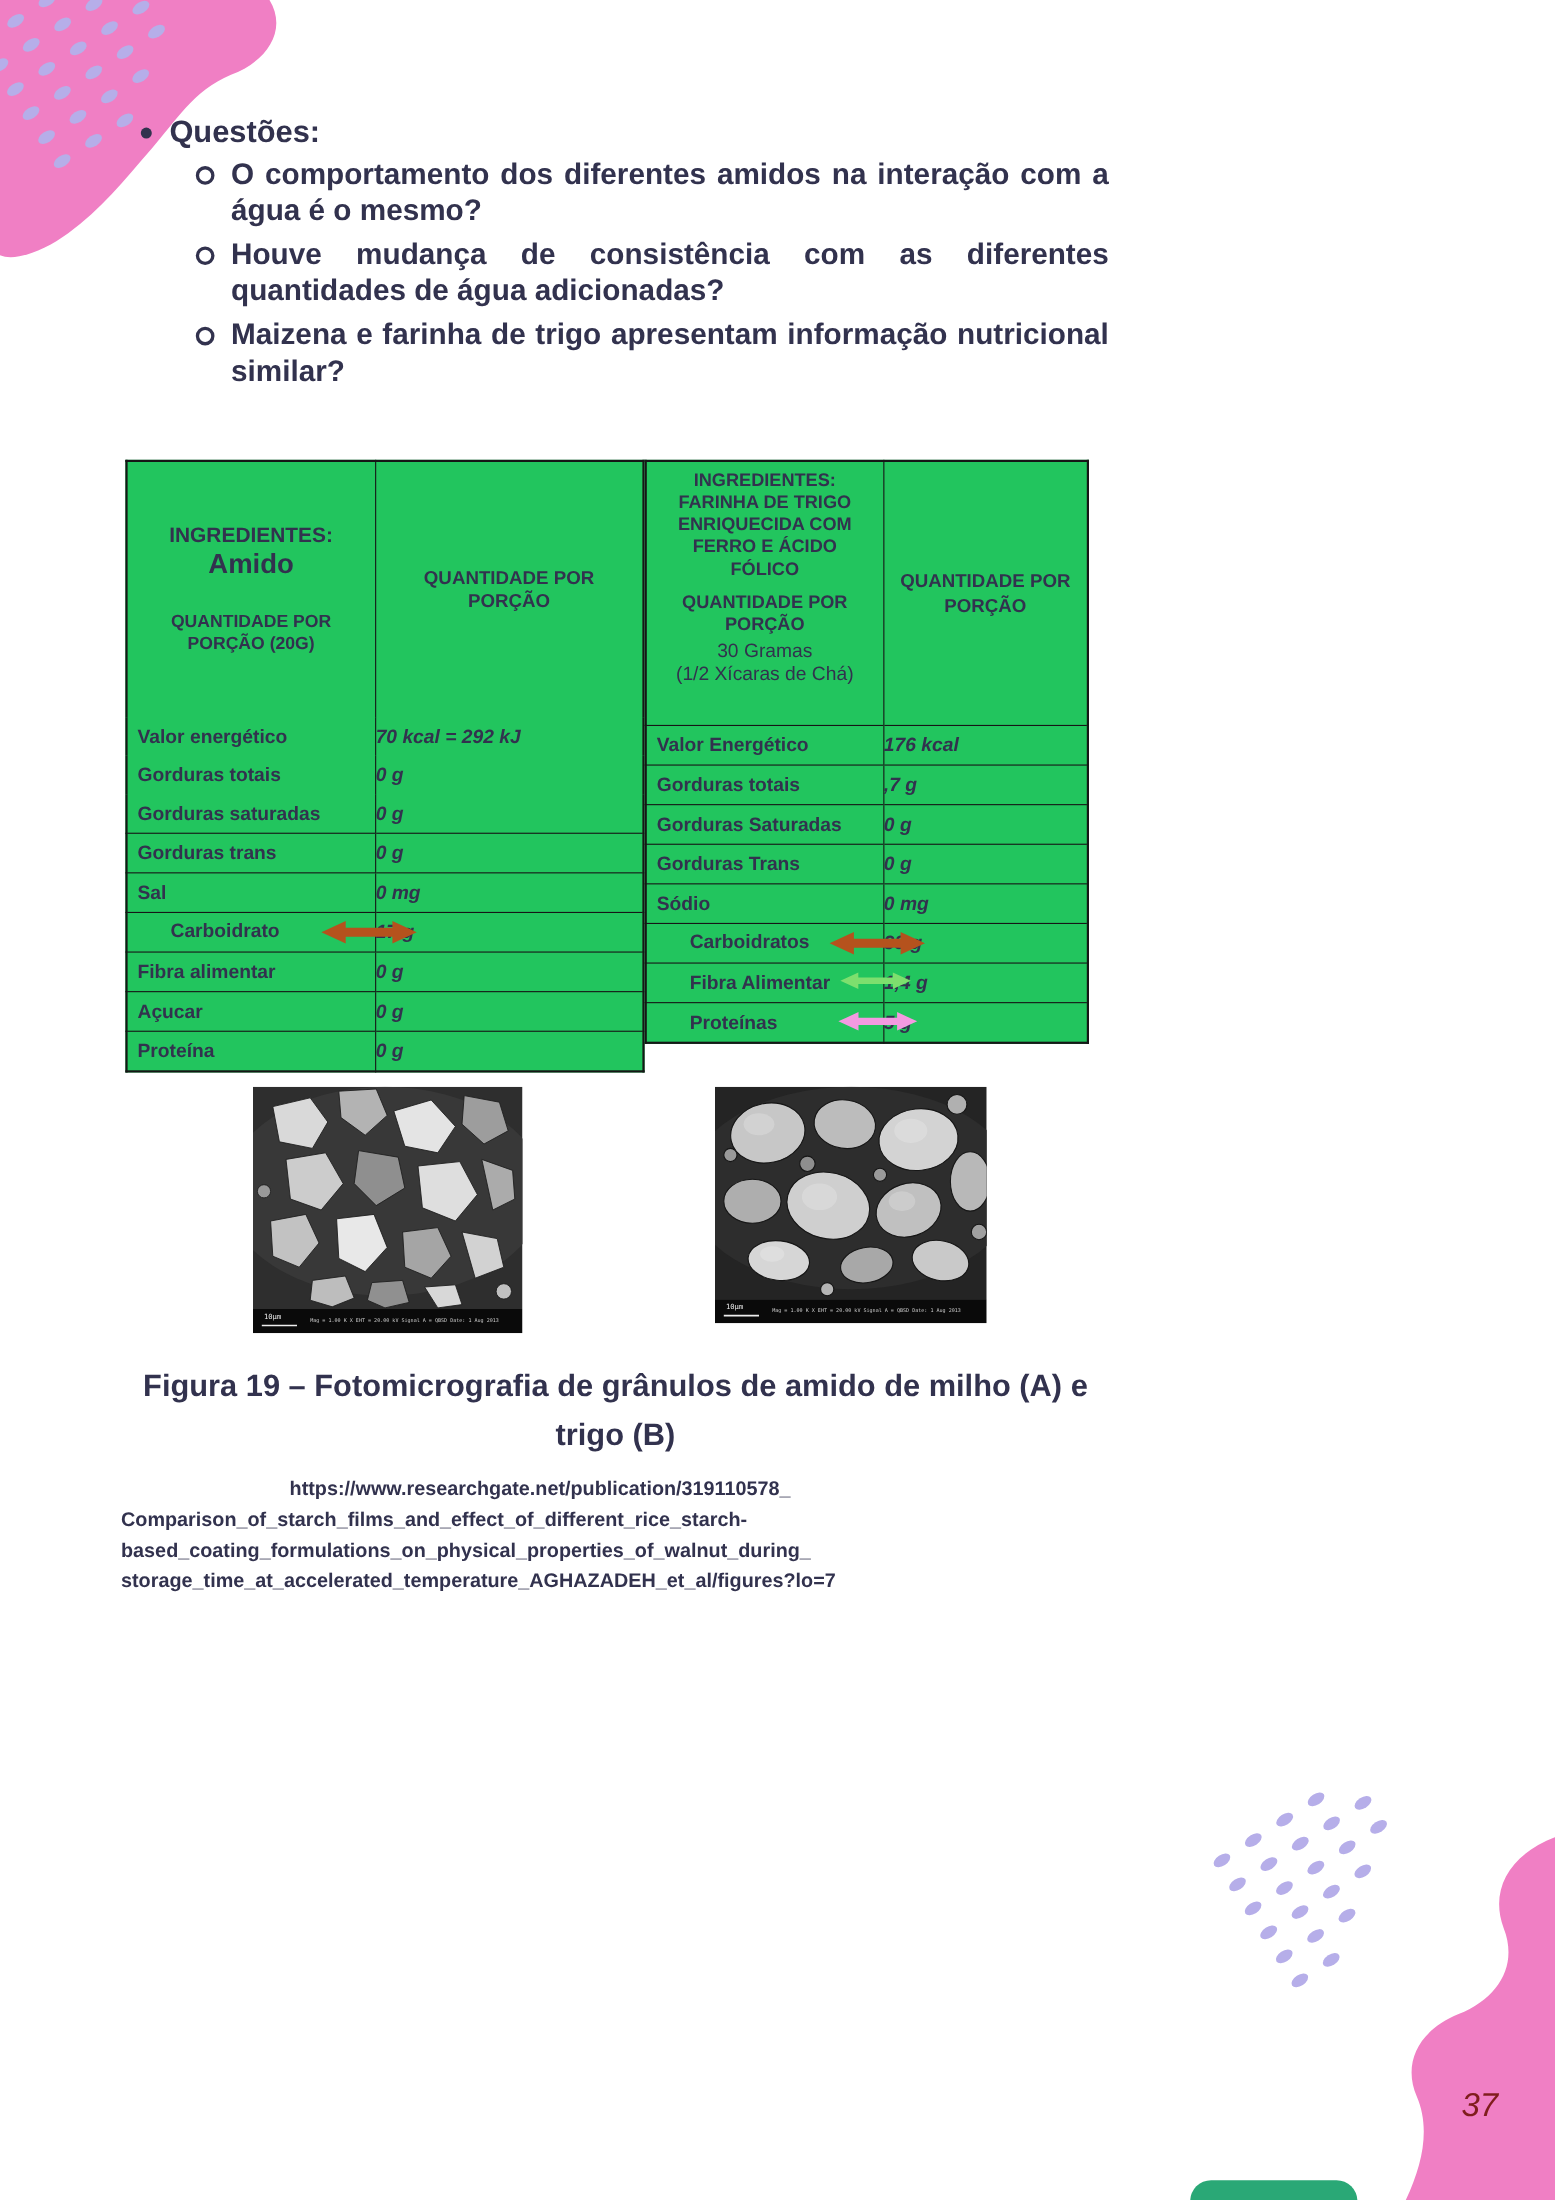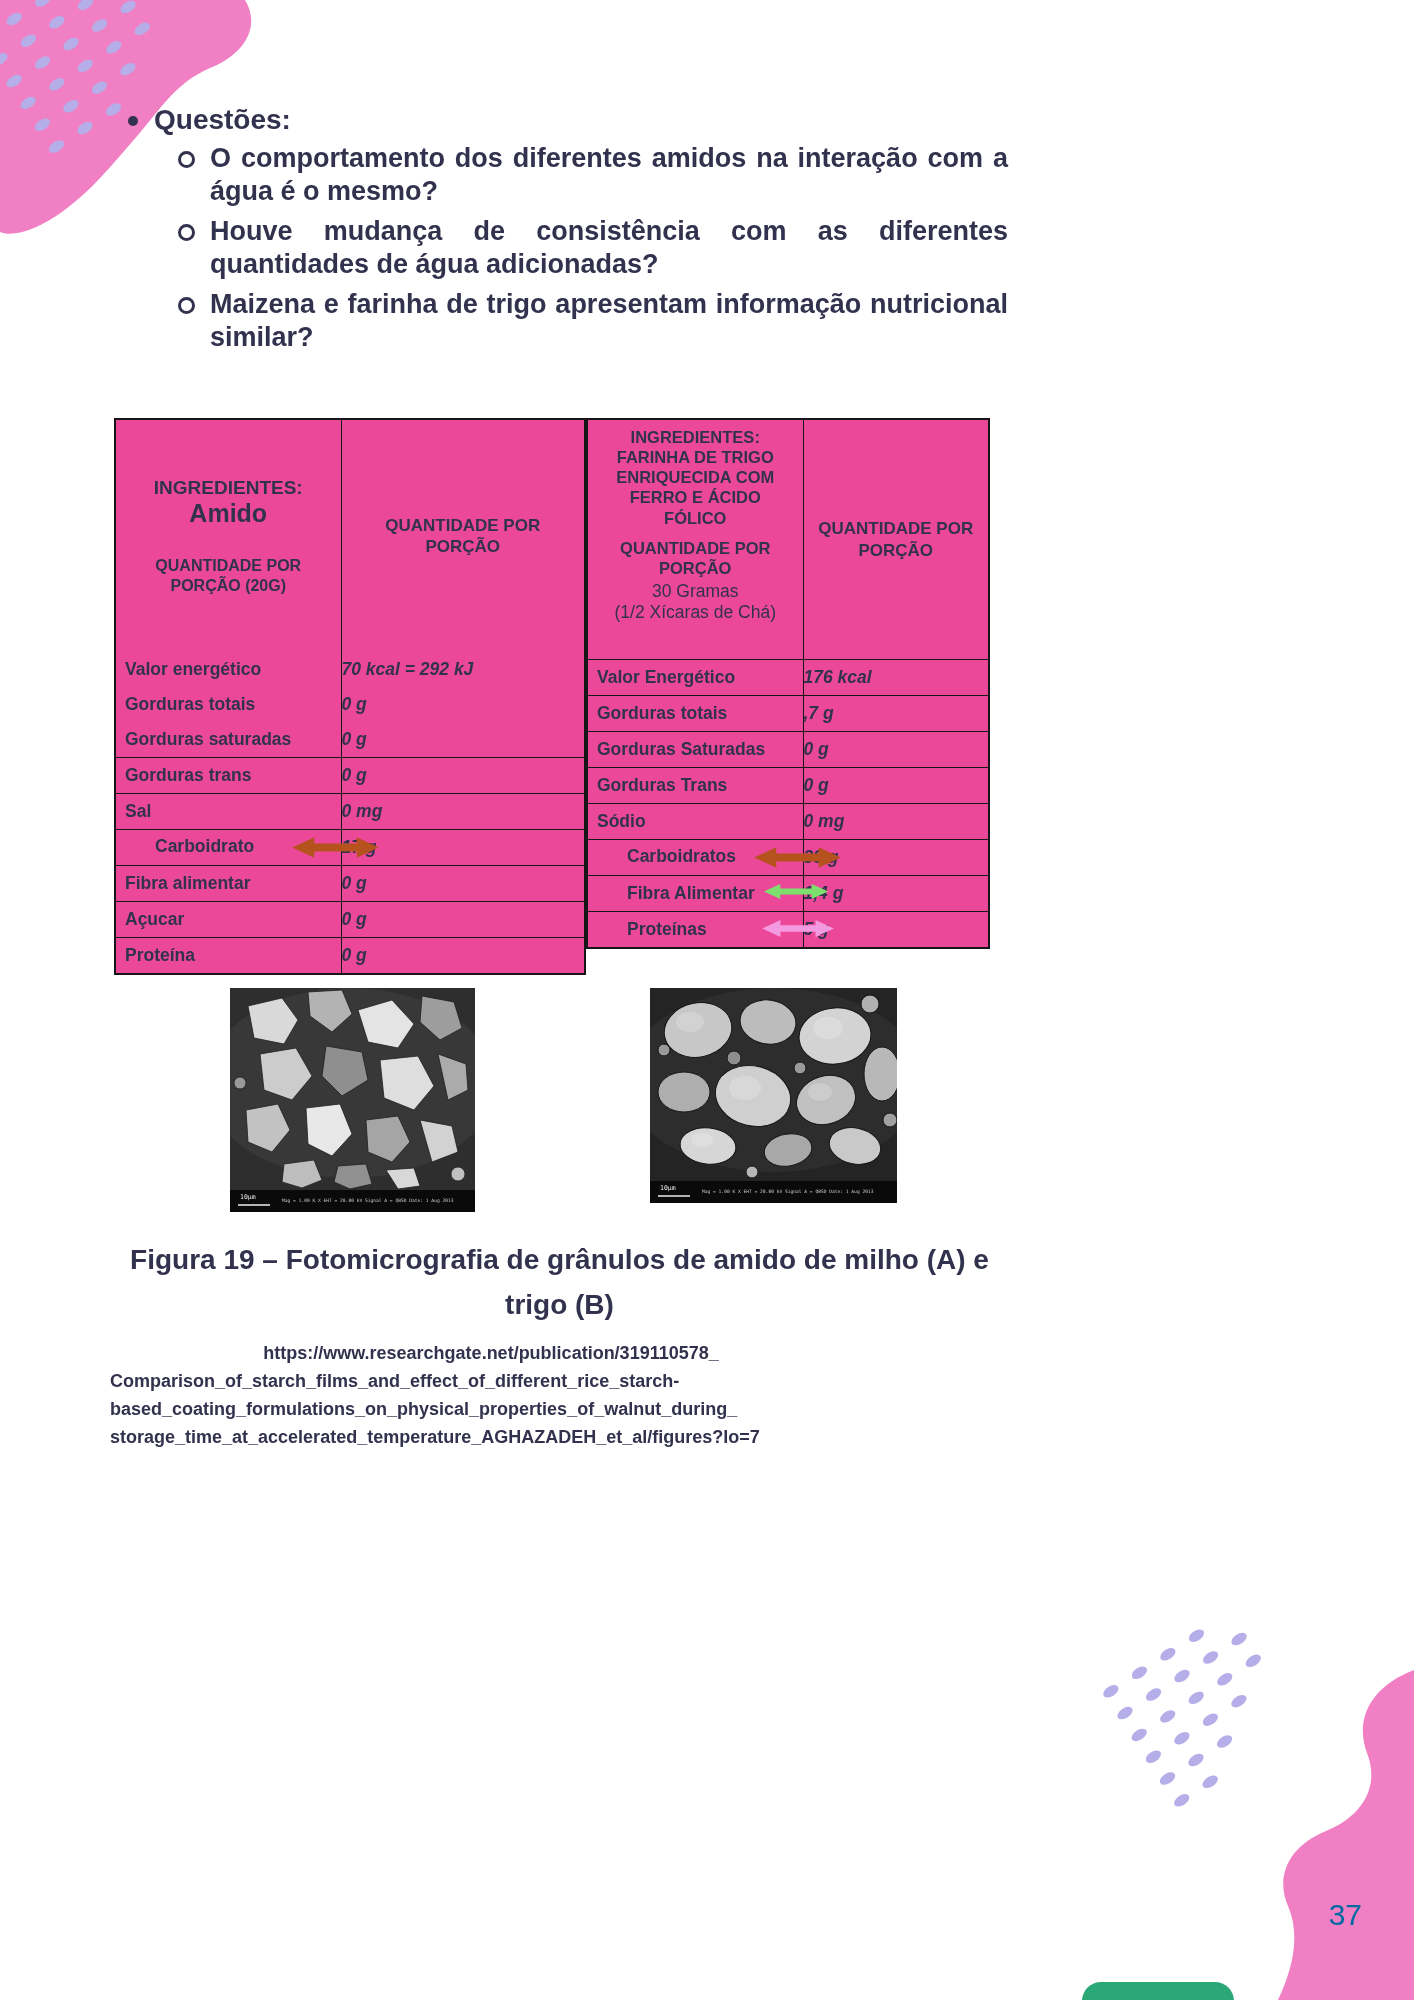--- a/index.html
+++ b/index.html
@@ -19,21 +19,21 @@
   .questions { position: absolute; left: 128px; top: 104px; width: 880px; z-index: 2; }
   .q-title-row { display: flex; align-items: flex-start; gap: 16px; font-size: 28px; font-weight: 700; }
   .bullet-dot { width: 10px; height: 10px; border-radius: 50%; background: #32324e; margin-top: 12px; flex: 0 0 auto; }
   .q-items { margin-top: 6px; padding-left: 50px; }
   .q-item { display: flex; align-items: flex-start; gap: 15px; font-size: 27px; font-weight: 700; line-height: 1.24; margin-bottom: 6px; }
   .bullet-circle { width: 11px; height: 11px; border-radius: 50%; border: 3px solid #32324e; margin-top: 9px; flex: 0 0 auto; }
   .q-item .q-text { flex: 1; text-align: justify; }
 
   
   .nutrition-wrap { position: absolute; left: 114px; top: 418px; display: flex; align-items: flex-start; z-index: 2; }
-  table.ntable { border-collapse: collapse; background: #ec4899; table-layout: fixed; }
+  table.ntable { border-collapse: collapse; background: #22c55e; table-layout: fixed; }
   table.ntable { border: 2px solid #161616; }
   .nt-right { border-left: none; }
   .ntable td { vertical-align: middle; padding: 0; }
   .ntable .cdiv { border-right: 1.5px solid #161616; }
   .sep td { border-top: 1.5px solid #161616; }
   .hrow td { height: 232px; }
   .drow td { height: 35px; font-size: 17.5px; }
   .lab { padding-left: 9px !important; padding-right: 4px !important; }
   .val { text-align: left; font-style: italic; }
   .nt-left .lab span { font-weight: 600; }
@@ -62,21 +62,21 @@
   .sem-a { left: 230px; top: 988px; width: 245px; height: 224px; }
   .sem-b { left: 650px; top: 988px; width: 247px; height: 215px; }
   .sem text { font-family: "DejaVu Sans Mono", monospace; }
 
   
   .figure-caption { position: absolute; left: 112px; top: 1238px; width: 895px; text-align: center;
     font-size: 28px; font-weight: 700; line-height: 1.6; z-index: 2; }
   .source { position: absolute; left: 110px; top: 1340px; width: 740px; font-size: 18px;
     font-weight: 700; line-height: 1.55; z-index: 2; }
   .source .src-line-first { padding-left: 22px; text-align: center; }
-  .page-number { position: absolute; right: 52px; top: 1898px; font-size: 30px; color: #0369a1; z-index: 2; }
+  .page-number { position: absolute; right: 52px; top: 1898px; font-size: 30px; color: #7f1d1d; z-index: 2; font-style: italic; }
 </style>
 </head>
 <body>
 
 <svg class="deco deco-tl" width="310" height="260" viewBox="0 0 310 260">
   <path d="M0 0 L245 0 C262 28 242 56 210 68 C175 83 160 110 138 135 C112 165 92 190 62 212 C40 228 14 238 0 232 Z" fill="#f07fc4"></path>
   <g transform="translate(38,118) rotate(-33)" fill="#b6aee9">
     <ellipse cx="0" cy="-96" rx="8.5" ry="5"></ellipse>
       <ellipse cx="34" cy="-96" rx="8.5" ry="5"></ellipse>
       <ellipse cx="68" cy="-96" rx="8.5" ry="5"></ellipse>

